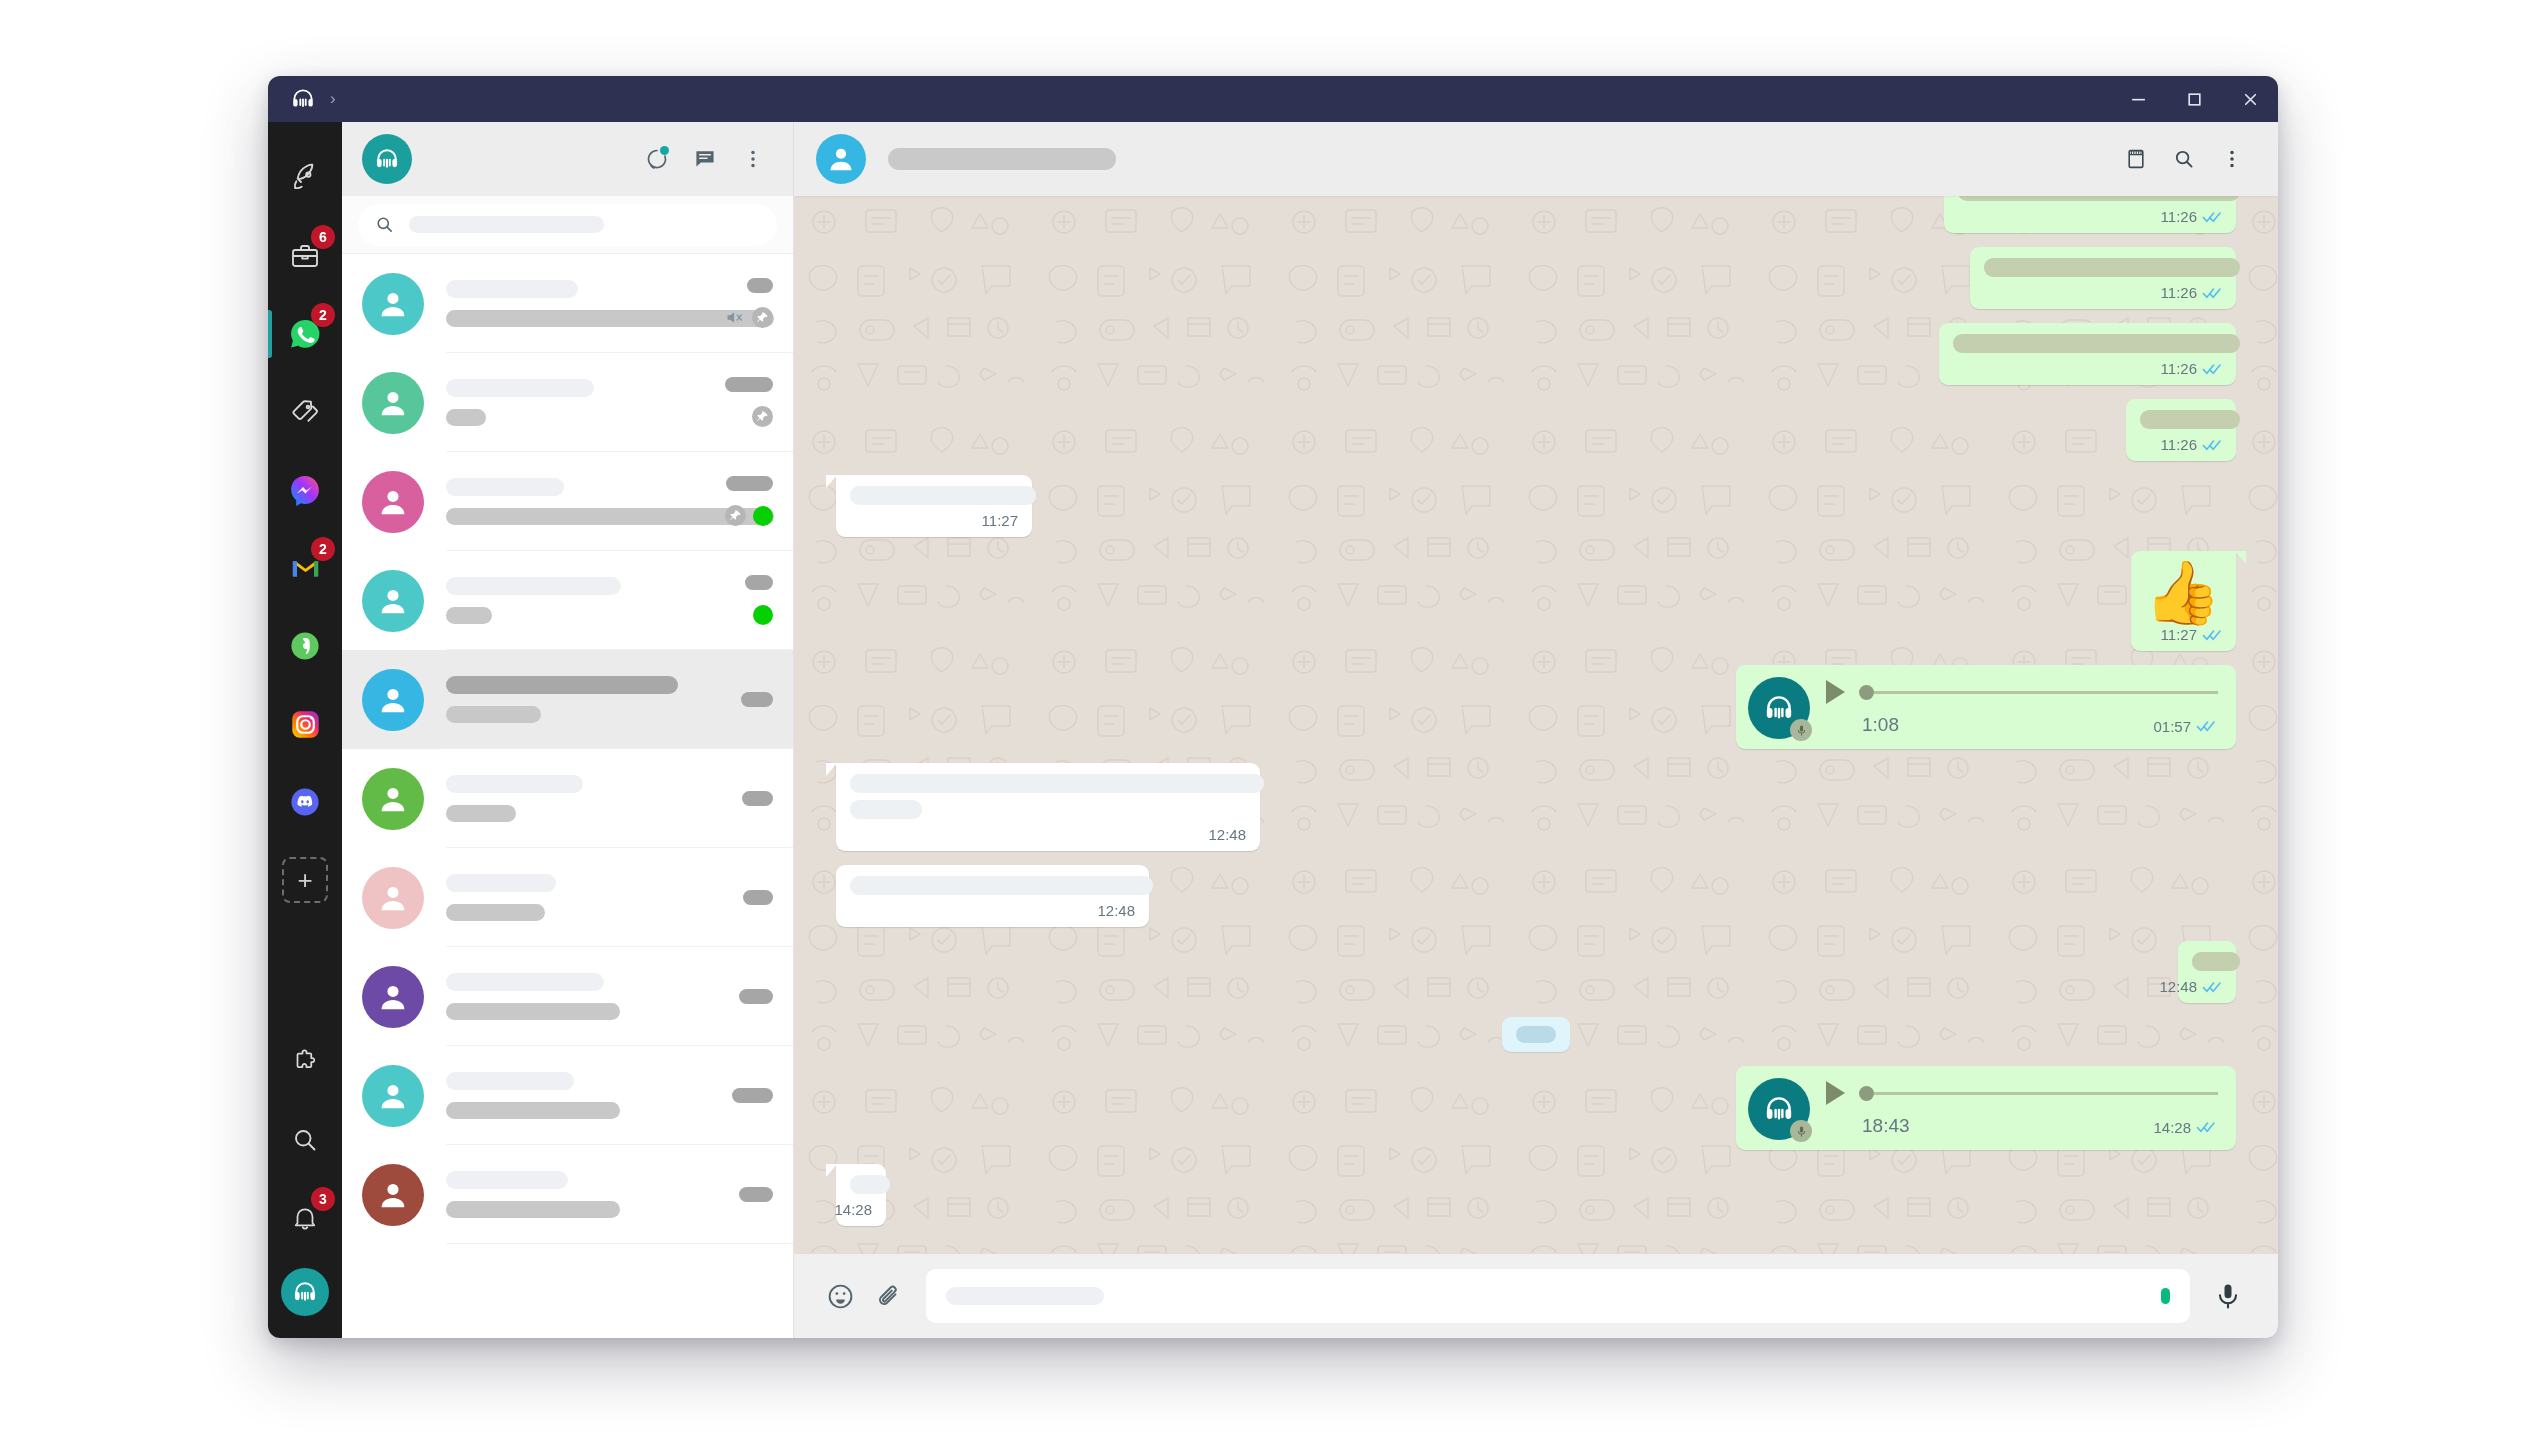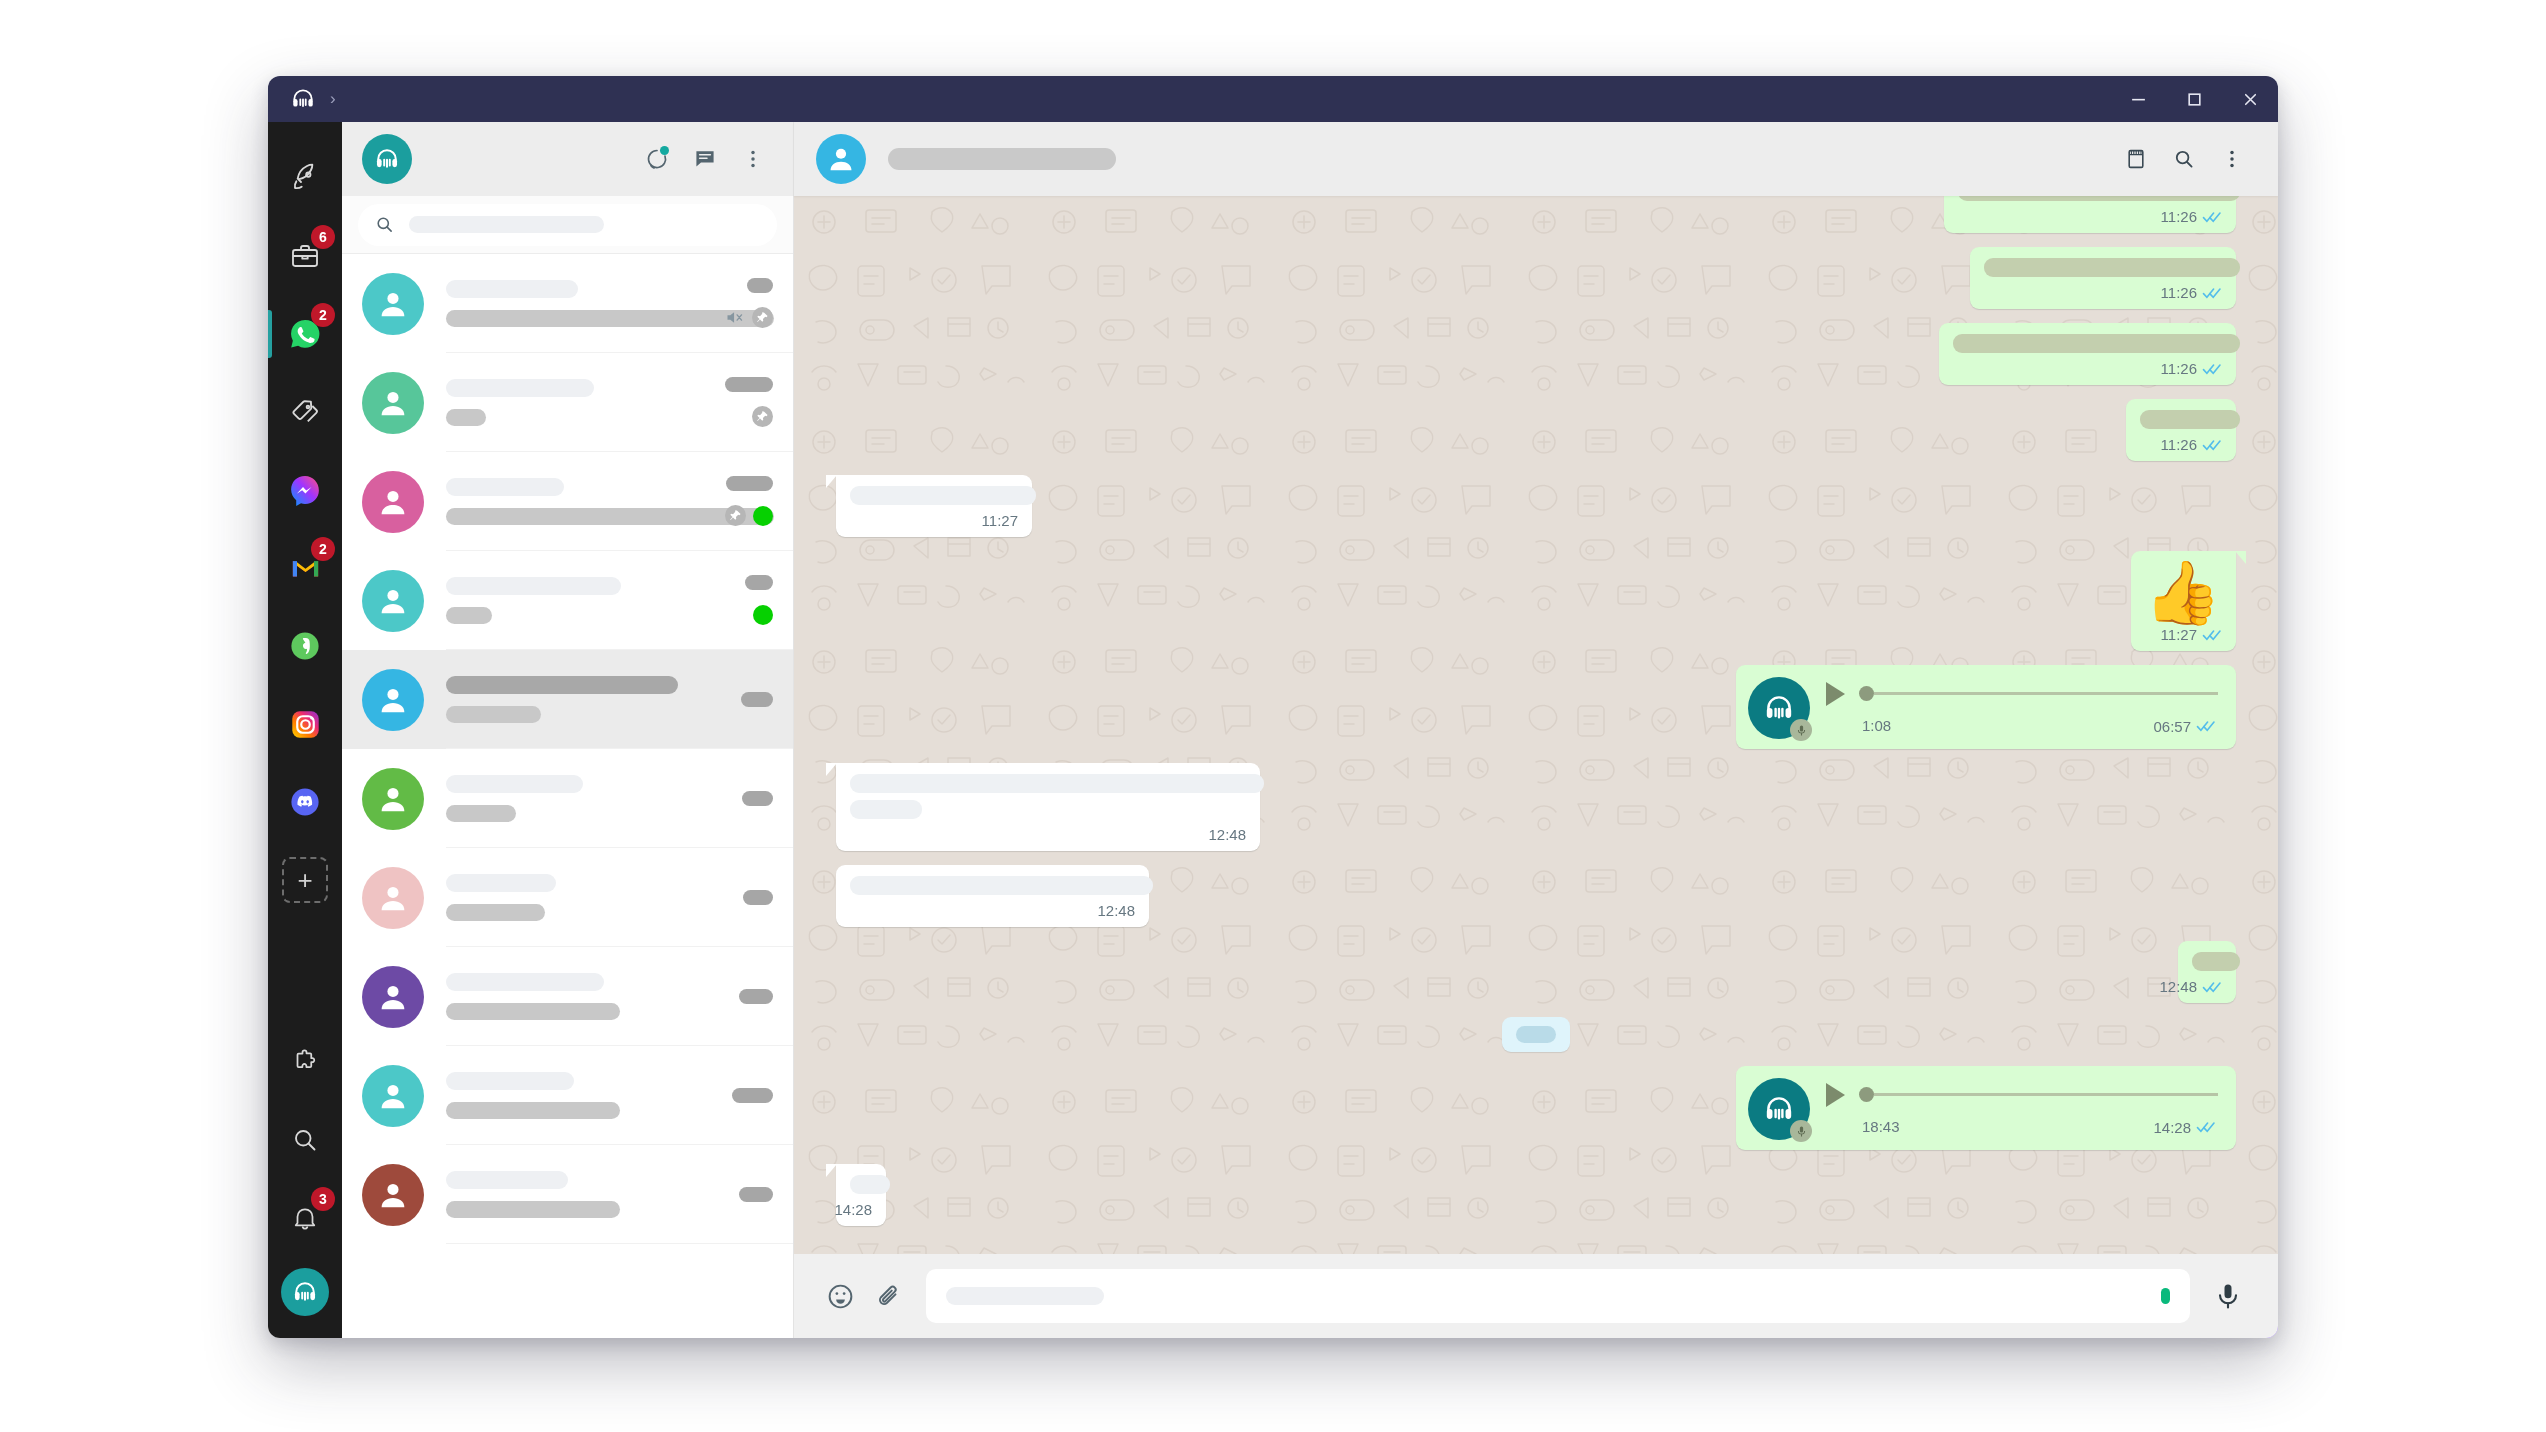--- a/index.html
+++ b/index.html
@@ -325,21 +325,21 @@
   .track-knob {
     width: 15px; height: 15px; border-radius: 50%;
     background: #8d9b7e; flex: 0 0 auto;
   }
   .track-line { flex: 1; height: 3px; background: #b6c4a6; }
   .voice-row2 {
     display: flex; align-items: center; justify-content: space-between;
     margin-top: 10px; padding-right: 2px;
   }
   .voice-dur {
-    font-size: 15px; color: #667781;
+    font-size: 19px; color: #667781;
     margin-left: 36px;
   }
 
   
   .sys-pill {
     background: #dff4fb;
     border-radius: 9px;
     padding: 9px 14px;
     box-shadow: 0 1px 1px rgba(11,20,26,0.10);
   }
@@ -945,21 +945,21 @@
                   <div class="voice-row1">
                     <div class="play-tri"></div>
                     <div class="track">
                       <div class="track-knob"></div>
                       <div class="track-line"></div>
                     </div>
                   </div>
                   <div class="voice-row2">
                     <span class="voice-dur">1:08</span>
                     <div class="meta">
-                      <span class="time">06:57</span>
+                      <span class="time">01:57</span>
                       <span class="ticks">
                         <svg width="20" height="14" viewBox="0 0 20 14" fill="none" stroke="#53bdeb" stroke-width="1.6" stroke-linecap="round">
                           <path d="M1.5 7.6l3.4 3.6L11.6 3"></path>
                           <path d="M7.8 7.6l3.4 3.6L18 3"></path>
                         </svg>
                       </span>
                     </div>
                   </div>
                 </div>
               </div>

